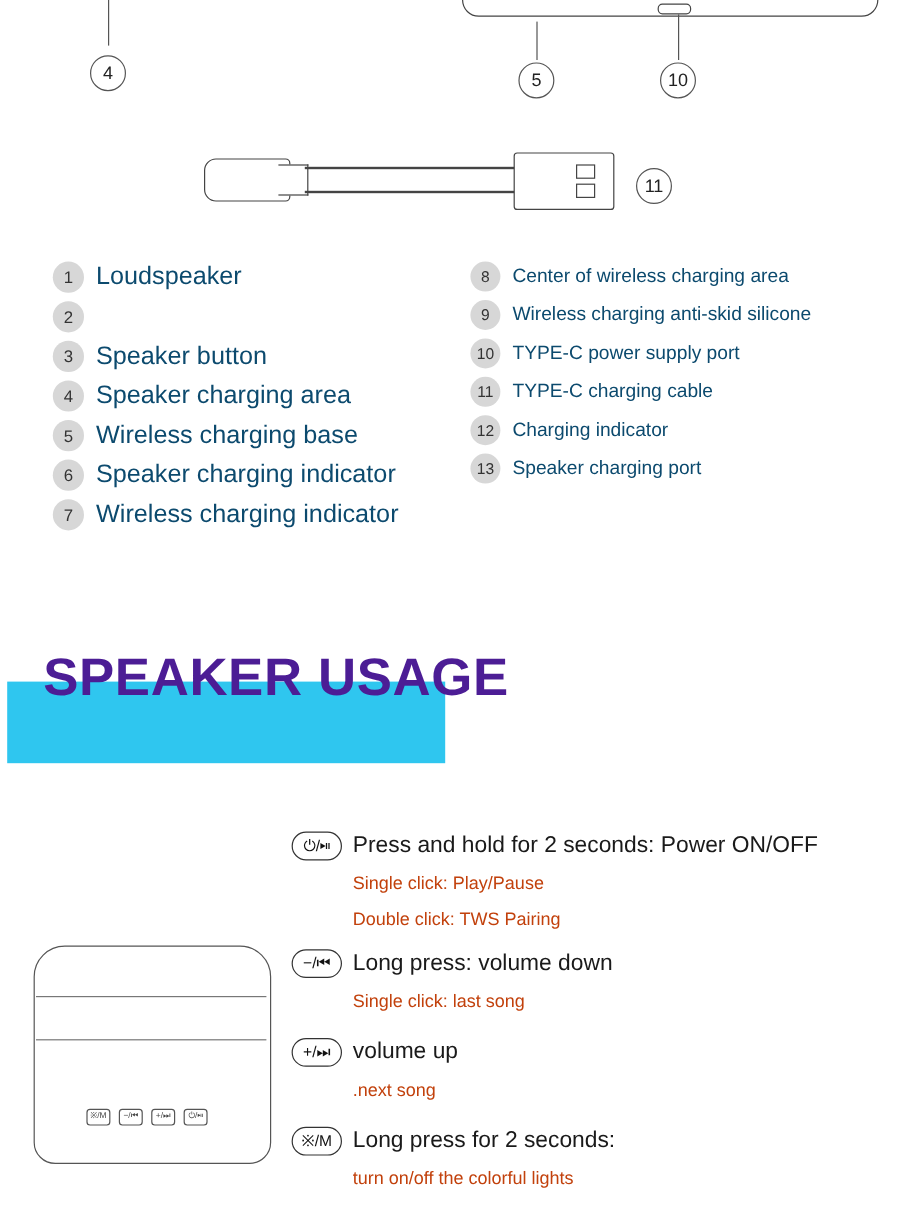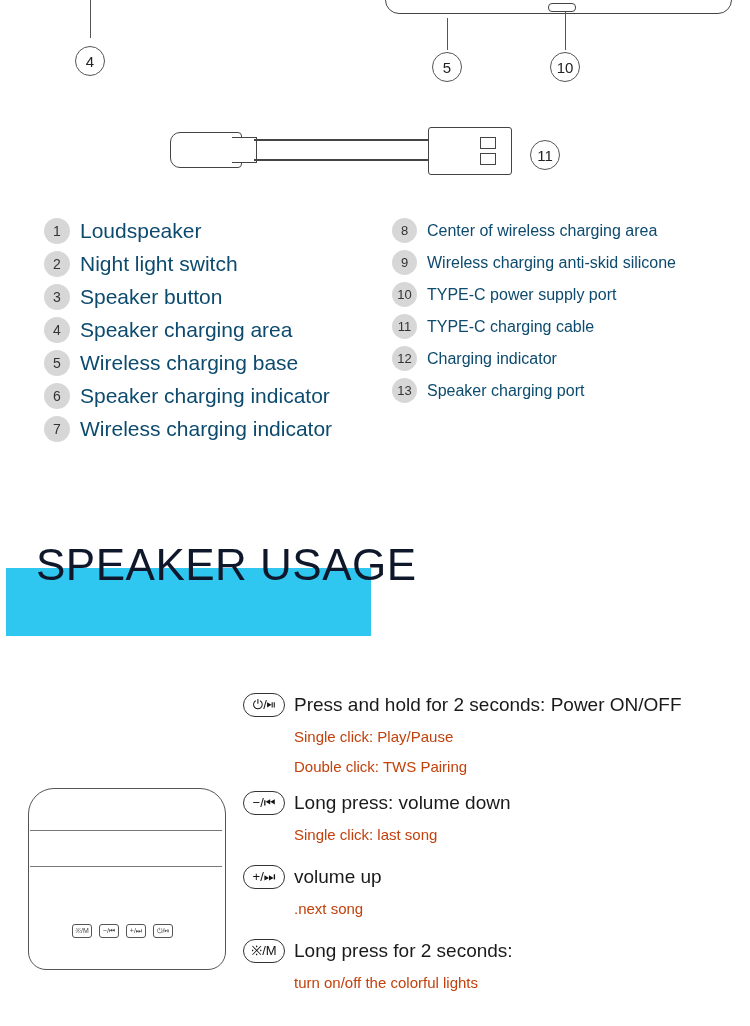--- a/index.html
+++ b/index.html
@@ -161,23 +161,23 @@
     top: 28px;
     width: 365px;
     height: 68px;
     background: #2fc6ef;
   }
   .section-title {
     position: absolute;
     left: 0;
     top: 0;
     font-size: 44px;
-    font-weight: normal;
+    font-weight: bold;
     letter-spacing: 0.5px;
-    color: #0f172a;
+    color: #4c1d95;
     z-index: 2;
   }
 
   
   .usage {
     position: absolute;
     left: 0;
     top: 690px;
     width: 750px;
   }
@@ -277,21 +277,20 @@
 </div>
 
 <div class="legend">
   <div class="legend-col left">
     <div class="legend-item">
       <div class="num">1</div>
       <div class="legend-text">Loudspeaker</div>
     </div>
     <div class="legend-item">
       <div class="num">2</div>
-      <div class="legend-text">Night light switch</div>
     </div>
     <div class="legend-item">
       <div class="num">3</div>
       <div class="legend-text">Speaker button</div>
     </div>
     <div class="legend-item">
       <div class="num">4</div>
       <div class="legend-text">Speaker charging area</div>
     </div>
     <div class="legend-item">

